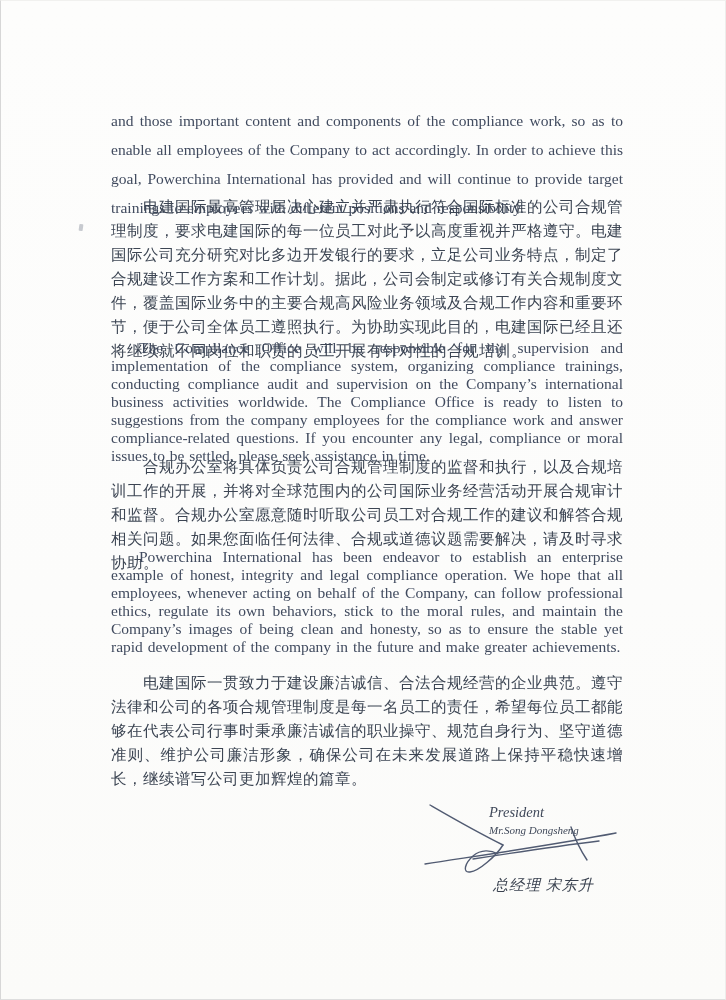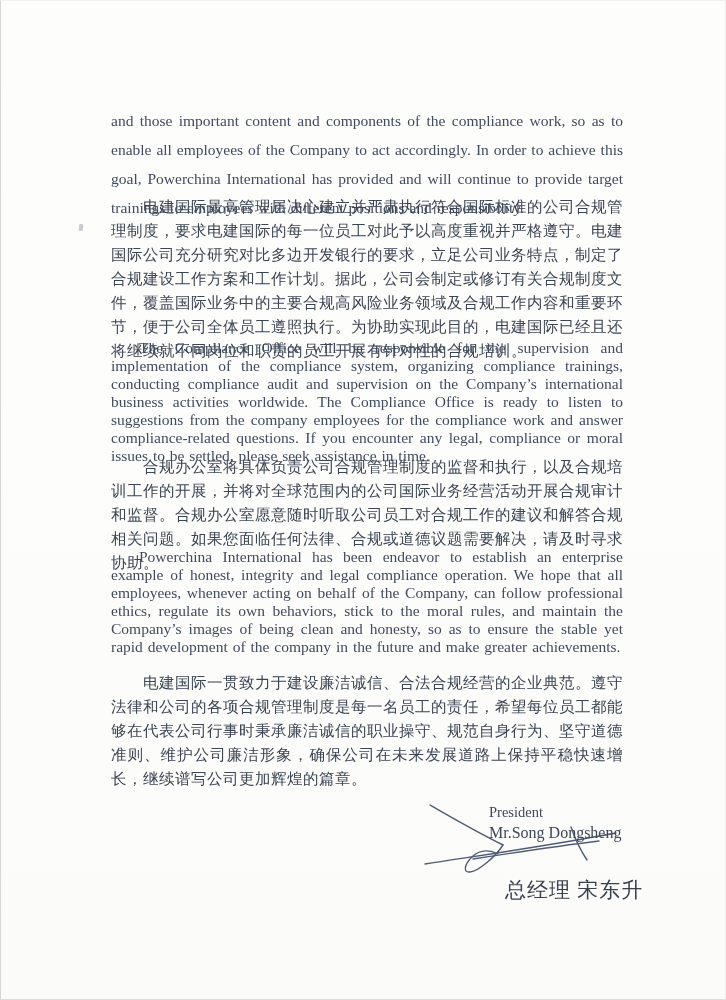--- a/index.html
+++ b/index.html
@@ -60,36 +60,37 @@
     transform: rotate(8deg);
   }
 
   .sig-block {
     position: absolute;
     left: 0;
     top: 0;
     width: 612px;
     height: 1000px;
     pointer-events: none;
+    font-style: italic;
   }
   .sig-typed {
     position: absolute;
     left: 488px;
     font-family: "Liberation Serif", "DejaVu Serif", serif;
     color: #3f4859;
     white-space: nowrap;
   }
   .sig-title { top: 803px; font-size: 14.5px; }
-  .sig-name  { top: 823px; font-size: 16px; }
+  .sig-name  { top: 823px; font-size: 11px; }
   .sig-cn {
     position: absolute;
-    left: 504px;
+    left: 492px;
     top: 875px;
     font-family: "Liberation Serif", "DejaVu Serif", serif;
-    font-size: 21px;
+    font-size: 15px;
     color: #39414f;
     letter-spacing: 1px;
     white-space: nowrap;
   }
   .sig-scribble {
     position: absolute;
     left: 412px;
     top: 796px;
     width: 235px;
     height: 80px;

